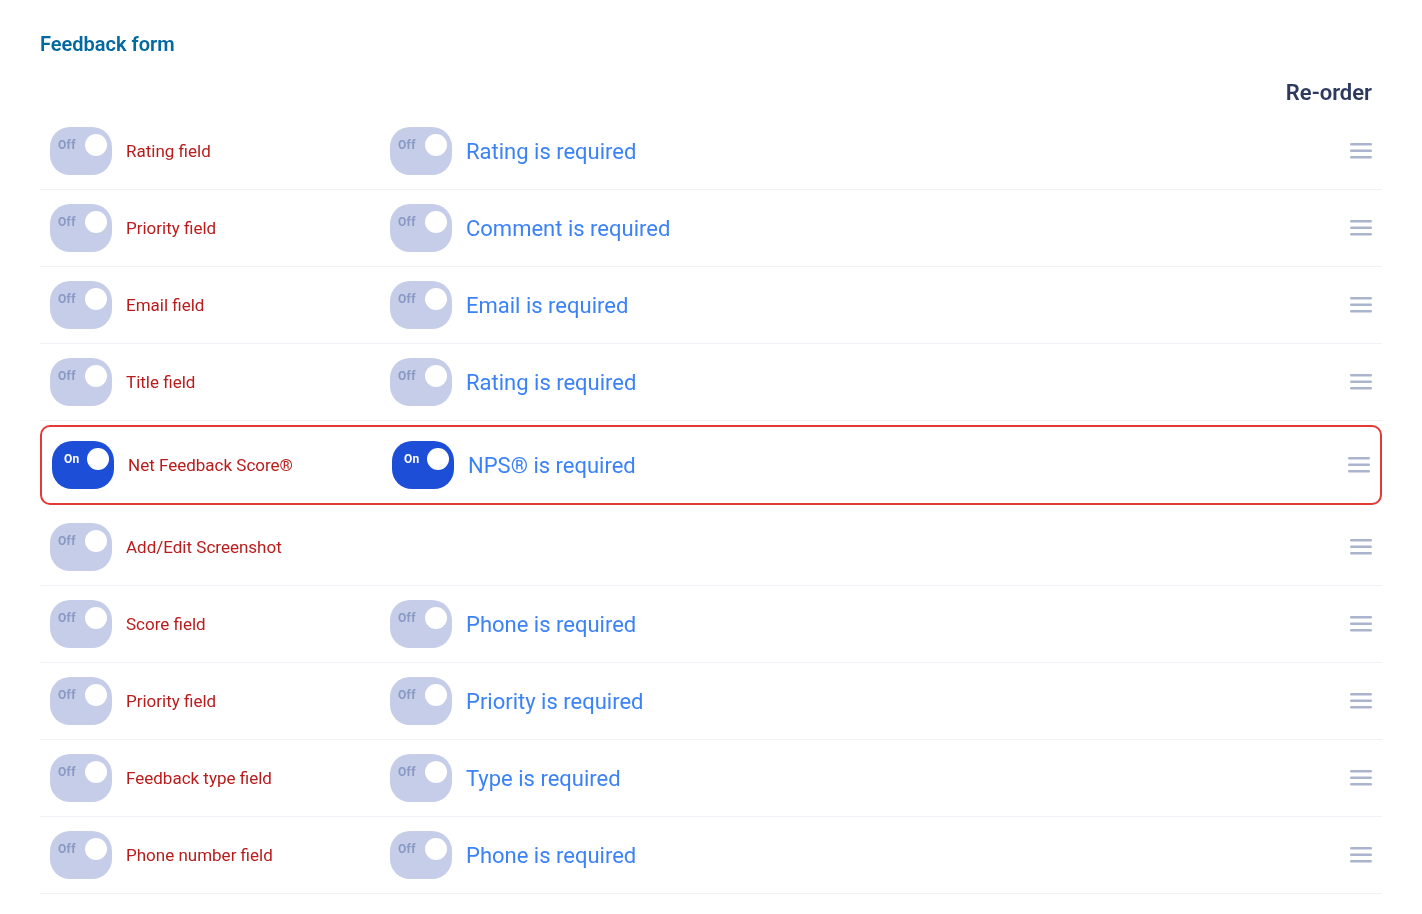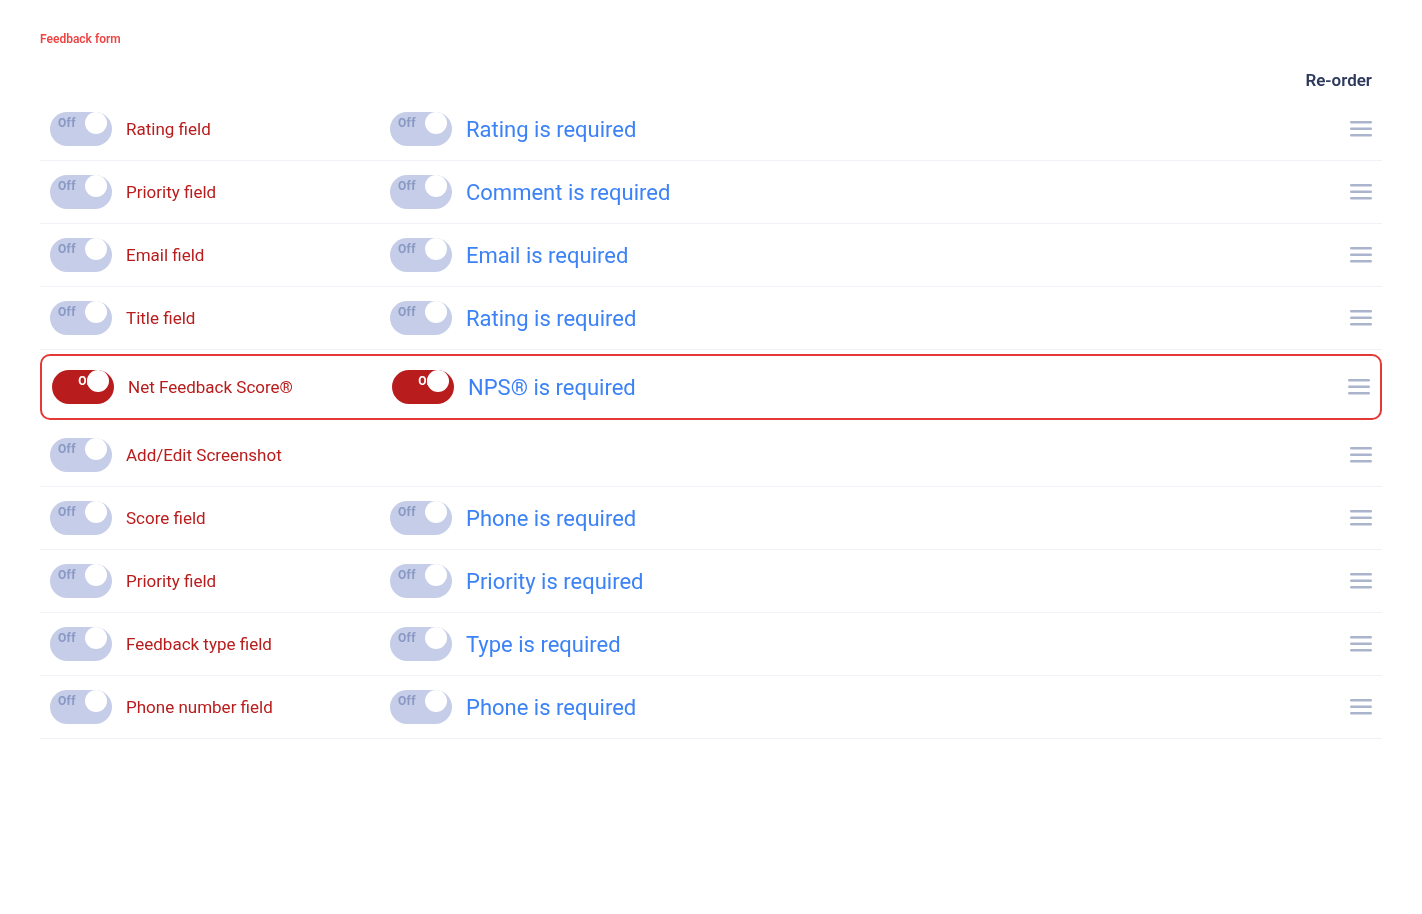--- a/index.html
+++ b/index.html
@@ -6,35 +6,35 @@
     body {
       font-family: -apple-system, BlinkMacSystemFont, 'Segoe UI', Roboto, sans-serif;
       background: #fff;
       color: #2d3a5e;
       padding: 32px 40px;
       min-height: 914px;
       width: 1422px;
     }
 
     .page-title {
-      font-size: 12px;
+      font-size: 20px;
       font-weight: 600;
-      color: #ef4444;
+      color: #0369a1;
       margin-bottom: 24px;
     }
 
     .header-row {
       display: flex;
       justify-content: flex-end;
       margin-bottom: 8px;
       padding-right: 10px;
     }
 
     .reorder-label {
-      font-size: 17px;
+      font-size: 22px;
       font-weight: 600;
       color: #2d3a5e;
     }
 
     .form-row {
       display: flex;
       align-items: center;
       padding: 14px 10px 14px 10px;
       border-bottom: 1px solid #f0f2f7;
       position: relative;
@@ -74,35 +74,35 @@
     
     .toggle {
       display: inline-flex;
       align-items: center;
       border-radius: 20px;
       padding: 3px 6px 16px 6px;
       font-size: 12px;
       font-weight: 600;
       cursor: pointer;
       min-width: 62px;
-      height: 34px;
+      height: 48px;
       position: relative;
       user-select: none;
     }
 
     .toggle.off {
       background: #c5cde8;
       color: #8a99c4;
       justify-content: flex-start;
     }
 
     .toggle.on {
-      background: #b91c1c;
+      background: #1d4ed8;
       color: #fff;
-      justify-content: center;
+      justify-content: flex-start;
     }
 
     .toggle-text {
       font-size: 12px;
       font-weight: 700;
       letter-spacing: 0.3px;
       z-index: 1;
     }
 
     .toggle-circle {

